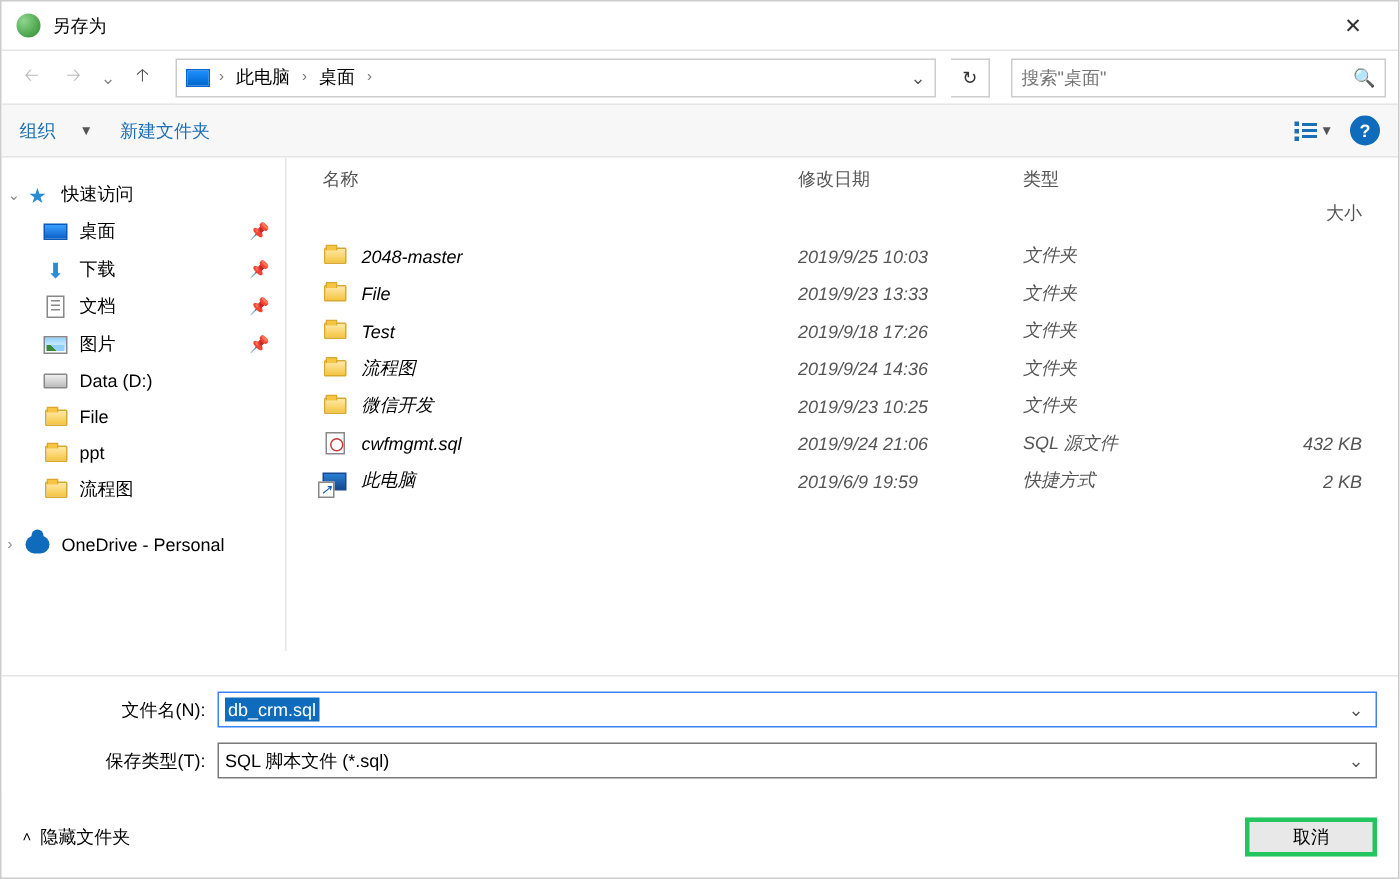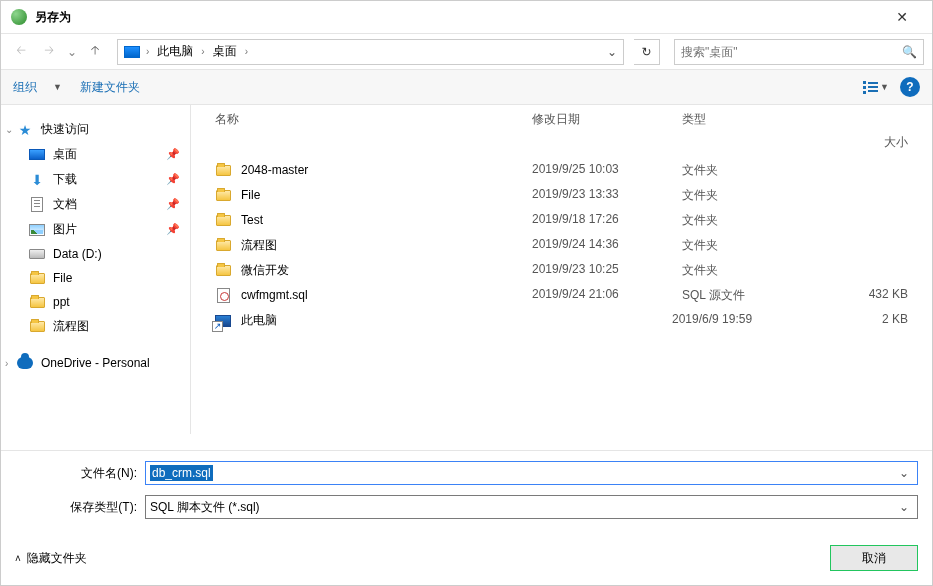--- a/index.html
+++ b/index.html
@@ -1,20 +1,20 @@
 <!DOCTYPE html>
 <html><head>
 <meta charset="utf-8">
 <style>
 * { box-sizing: border-box; margin: 0; padding: 0; font-family: "Microsoft YaHei", "Segoe UI", sans-serif; font-size: 12px; }
 body { background: #fff; width: 933px; height: 586px; overflow: hidden; border: 1px solid #ccc; display: flex; flex-direction: column; }
 
 .titlebar { height: 32px; display: flex; align-items: center; padding: 0 10px; }
 .titlebar .app-icon { width: 16px; height: 16px; border-radius: 50%; background: radial-gradient(circle at 30% 30%, #8ed68e, #2a8a2a); margin-right: 8px; }
-.titlebar .title { flex: 1; font-size: 12px; color: #000; font-weight: bold; }
+.titlebar .title { flex: 1; font-size: 12px; color: #000; }
 .titlebar .close { width: 40px; text-align: center; font-size: 14px; color: #333; cursor: pointer; }
 
 .navbar { height: 36px; display: flex; align-items: center; padding: 0 8px; gap: 4px; border-top: 1px solid #e5e5e5; }
 .nav-btn { width: 24px; height: 24px; display: flex; align-items: center; justify-content: center; color: #bbb; cursor: pointer; }
 .nav-dd { width: 14px; color: #888; display:flex; align-items:center; justify-content:center; }
 .nav-up { width: 24px; height:24px; display:flex; align-items:center; justify-content:center; color:#555; cursor:pointer; }
 .address { flex: 1; height: 26px; border: 1px solid #ccc; display: flex; align-items: center; padding: 0 6px; gap: 6px; margin: 0 6px; }
 .address .pc-icon { width: 16px; height: 12px; background: linear-gradient(#1e90ff,#0066cc); border: 1px solid #0066cc; }
 .address .crumb { color: #000; padding: 0 2px; cursor: pointer; }
 .address .sep { color: #777; font-size: 10px; }
@@ -61,41 +61,41 @@
 .ic-pc-wrap { position:relative; }
 .ic-pc-wrap::after { content:"↗"; position:absolute; bottom:-3px; left:-3px; font-size:9px; background:#fff; border:1px solid #888; width:9px; height:9px; line-height:8px; text-align:center; color:#0a58b8; }
 
 .filearea { flex:1; display:flex; flex-direction:column; overflow:hidden; }
 .headers { display:flex; padding:6px 10px; color:#555; border-bottom:1px solid transparent; }
 .col-name { flex:1; padding-left:14px; }
 .col-date { width:150px; }
 .col-type { width:140px; }
 .col-size { width:100px; text-align:right; padding-right:14px;margin-top:23px; }
 .filelist { flex:1; overflow:auto; }
-.row { display:flex; align-items:flex-start; padding:4px 10px; cursor:pointer; }
+.row { display:flex; align-items:center; padding:4px 10px; cursor:pointer;font-style:italic; }
 .row .cname { flex:1; display:flex; align-items:center; gap:10px; padding-left:14px; }
 .row .cdate { width:150px; color:#555; }
 .row .ctype { width:140px; color:#555; }
 .row .csize { width:100px; text-align:right; color:#555; padding-right:14px; }
 .sidebar::-webkit-scrollbar, .filelist::-webkit-scrollbar { width:16px; }
 .sidebar::-webkit-scrollbar-thumb { background:#ccc; }
 
 .bottom { border-top:1px solid #e5e5e5; padding:10px 14px 0 14px; background:#fff;margin-top:16px; }
 .form-row { display:flex; align-items:center; margin-bottom:10px; }
 .form-row label { width:130px; text-align:right; padding-right:8px; color:#000; }
 .form-row .field { flex:1; height:24px; border:1px solid #3b82f6; display:flex; align-items:center; padding:0 4px; }
 .form-row.type .field { border:1px solid #7a7a7a; }
 .filename-sel { background:#0f6cbd; color:#fff; padding:1px 2px; }
 .form-row .fdd { color:#555; cursor:pointer; padding:0 4px; }
 
 .footer { display:flex; align-items:center; padding:16px 14px 14px 14px; }
 .footer .hide { display:flex; align-items:center; gap:6px; cursor:pointer; color:#000; }
 .footer .hide .caret { font-size:10px; }
 .footer .actions { margin-left:auto; display:flex; gap:12px; }
-.footer button { width:88px; height:26px; background:#e8e8e8; border:1px solid #22c55e; cursor:pointer; font-size:12px; }
+.footer button { width:88px; height:26px; background:#e8e8e8; border:3px solid #22c55e; cursor:pointer; font-size:12px; }
 .footer button.primary { border:1px solid #0f6cbd; }
 </style>
 </head>
 <body>
 
 <div class="titlebar">
   <span class="app-icon"></span>
   <span class="title">另存为</span>
   <span class="close">✕</span>
 </div>
@@ -289,20 +289,21 @@
           <span class="csize">432 KB</span>
         </div>
         <div class="row">
           <span class="cname">
             <span class="ic ic-pc-wrap">
               <span class="ic-pc"></span>
             </span>
             <span>此电脑</span>
           </span>
           <span class="cdate">2019/6/9 19:59</span>
+          <span class="ctype">快捷方式</span>
           <span class="csize">2 KB</span>
         </div>
       </div>
   </div>
 </div>
 
 <div class="bottom">
   <div class="form-row">
     <label>文件名(N):</label>
     <div class="field">

